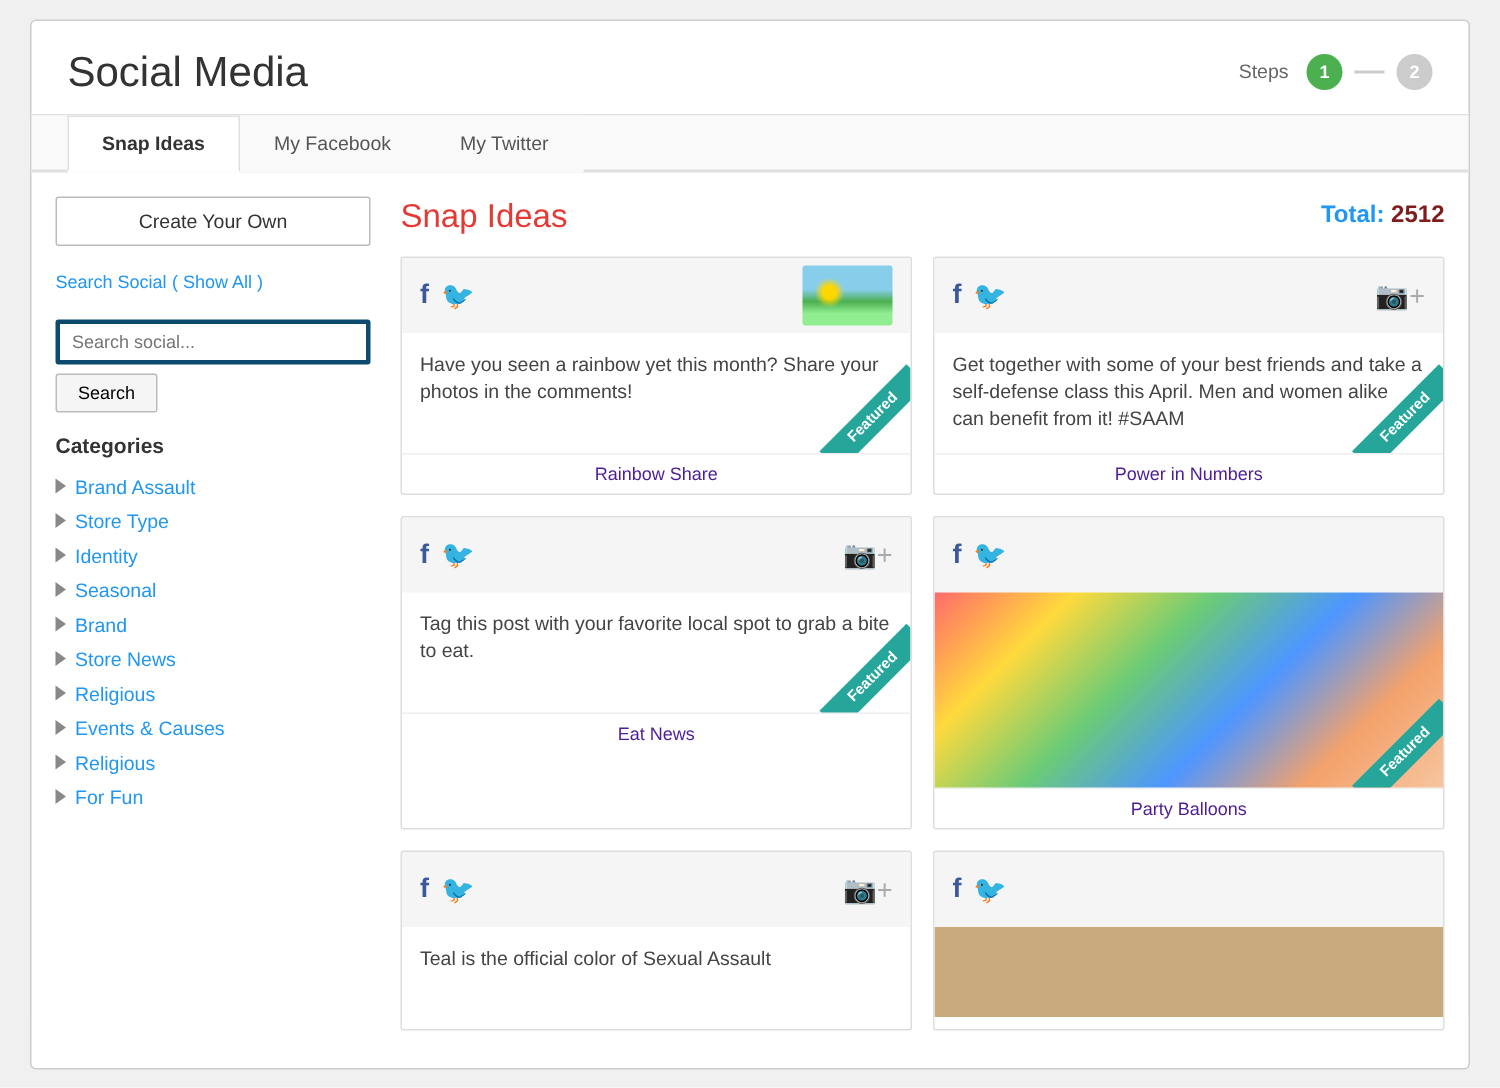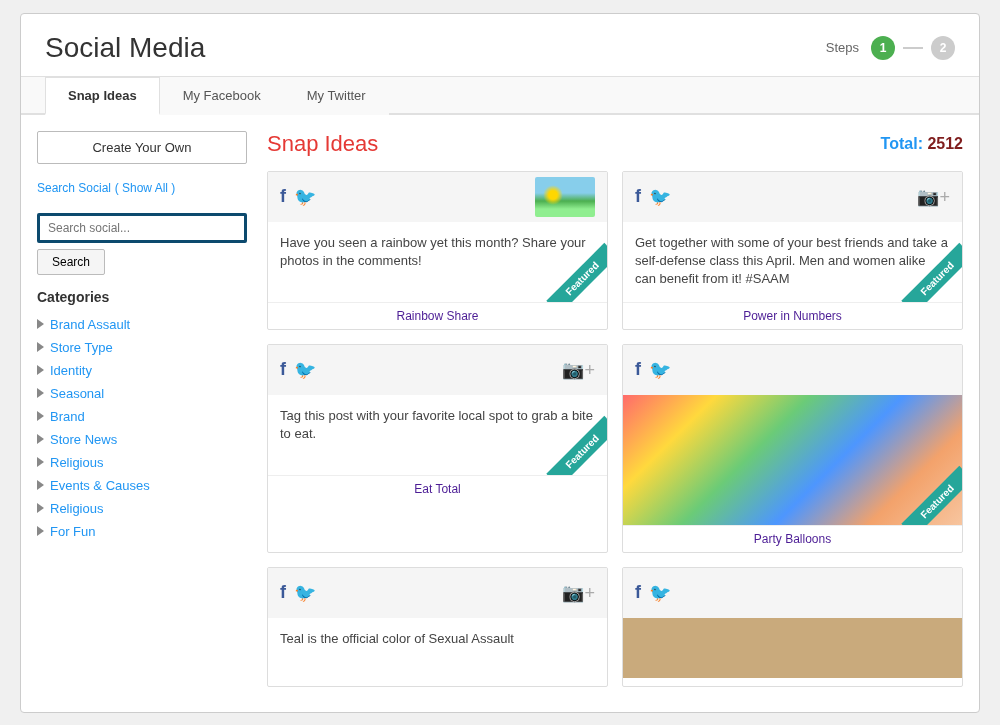--- a/index.html
+++ b/index.html
@@ -416,21 +416,21 @@
             <div class="card-social-icons">
               <span class="fb-icon">f</span>
               <span class="tw-icon">🐦</span>
             </div>
             <span class="card-photo-icon">📷+</span>
           </div>
           <div class="card-body">
             <p class="card-text">Tag this post with your favorite local spot to grab a bite to eat.</p>
             <div class="featured-badge"></div>
           </div>
-          <div class="card-footer">Eat Total</div>
+          <div class="card-footer">Eat News</div>
         </div>
 
         <div class="card">
           <div class="card-top">
             <div class="card-social-icons">
               <span class="fb-icon">f</span>
               <span class="tw-icon">🐦</span>
             </div>
           </div>
           <div class="card-body" style="padding:0; position:relative;">

